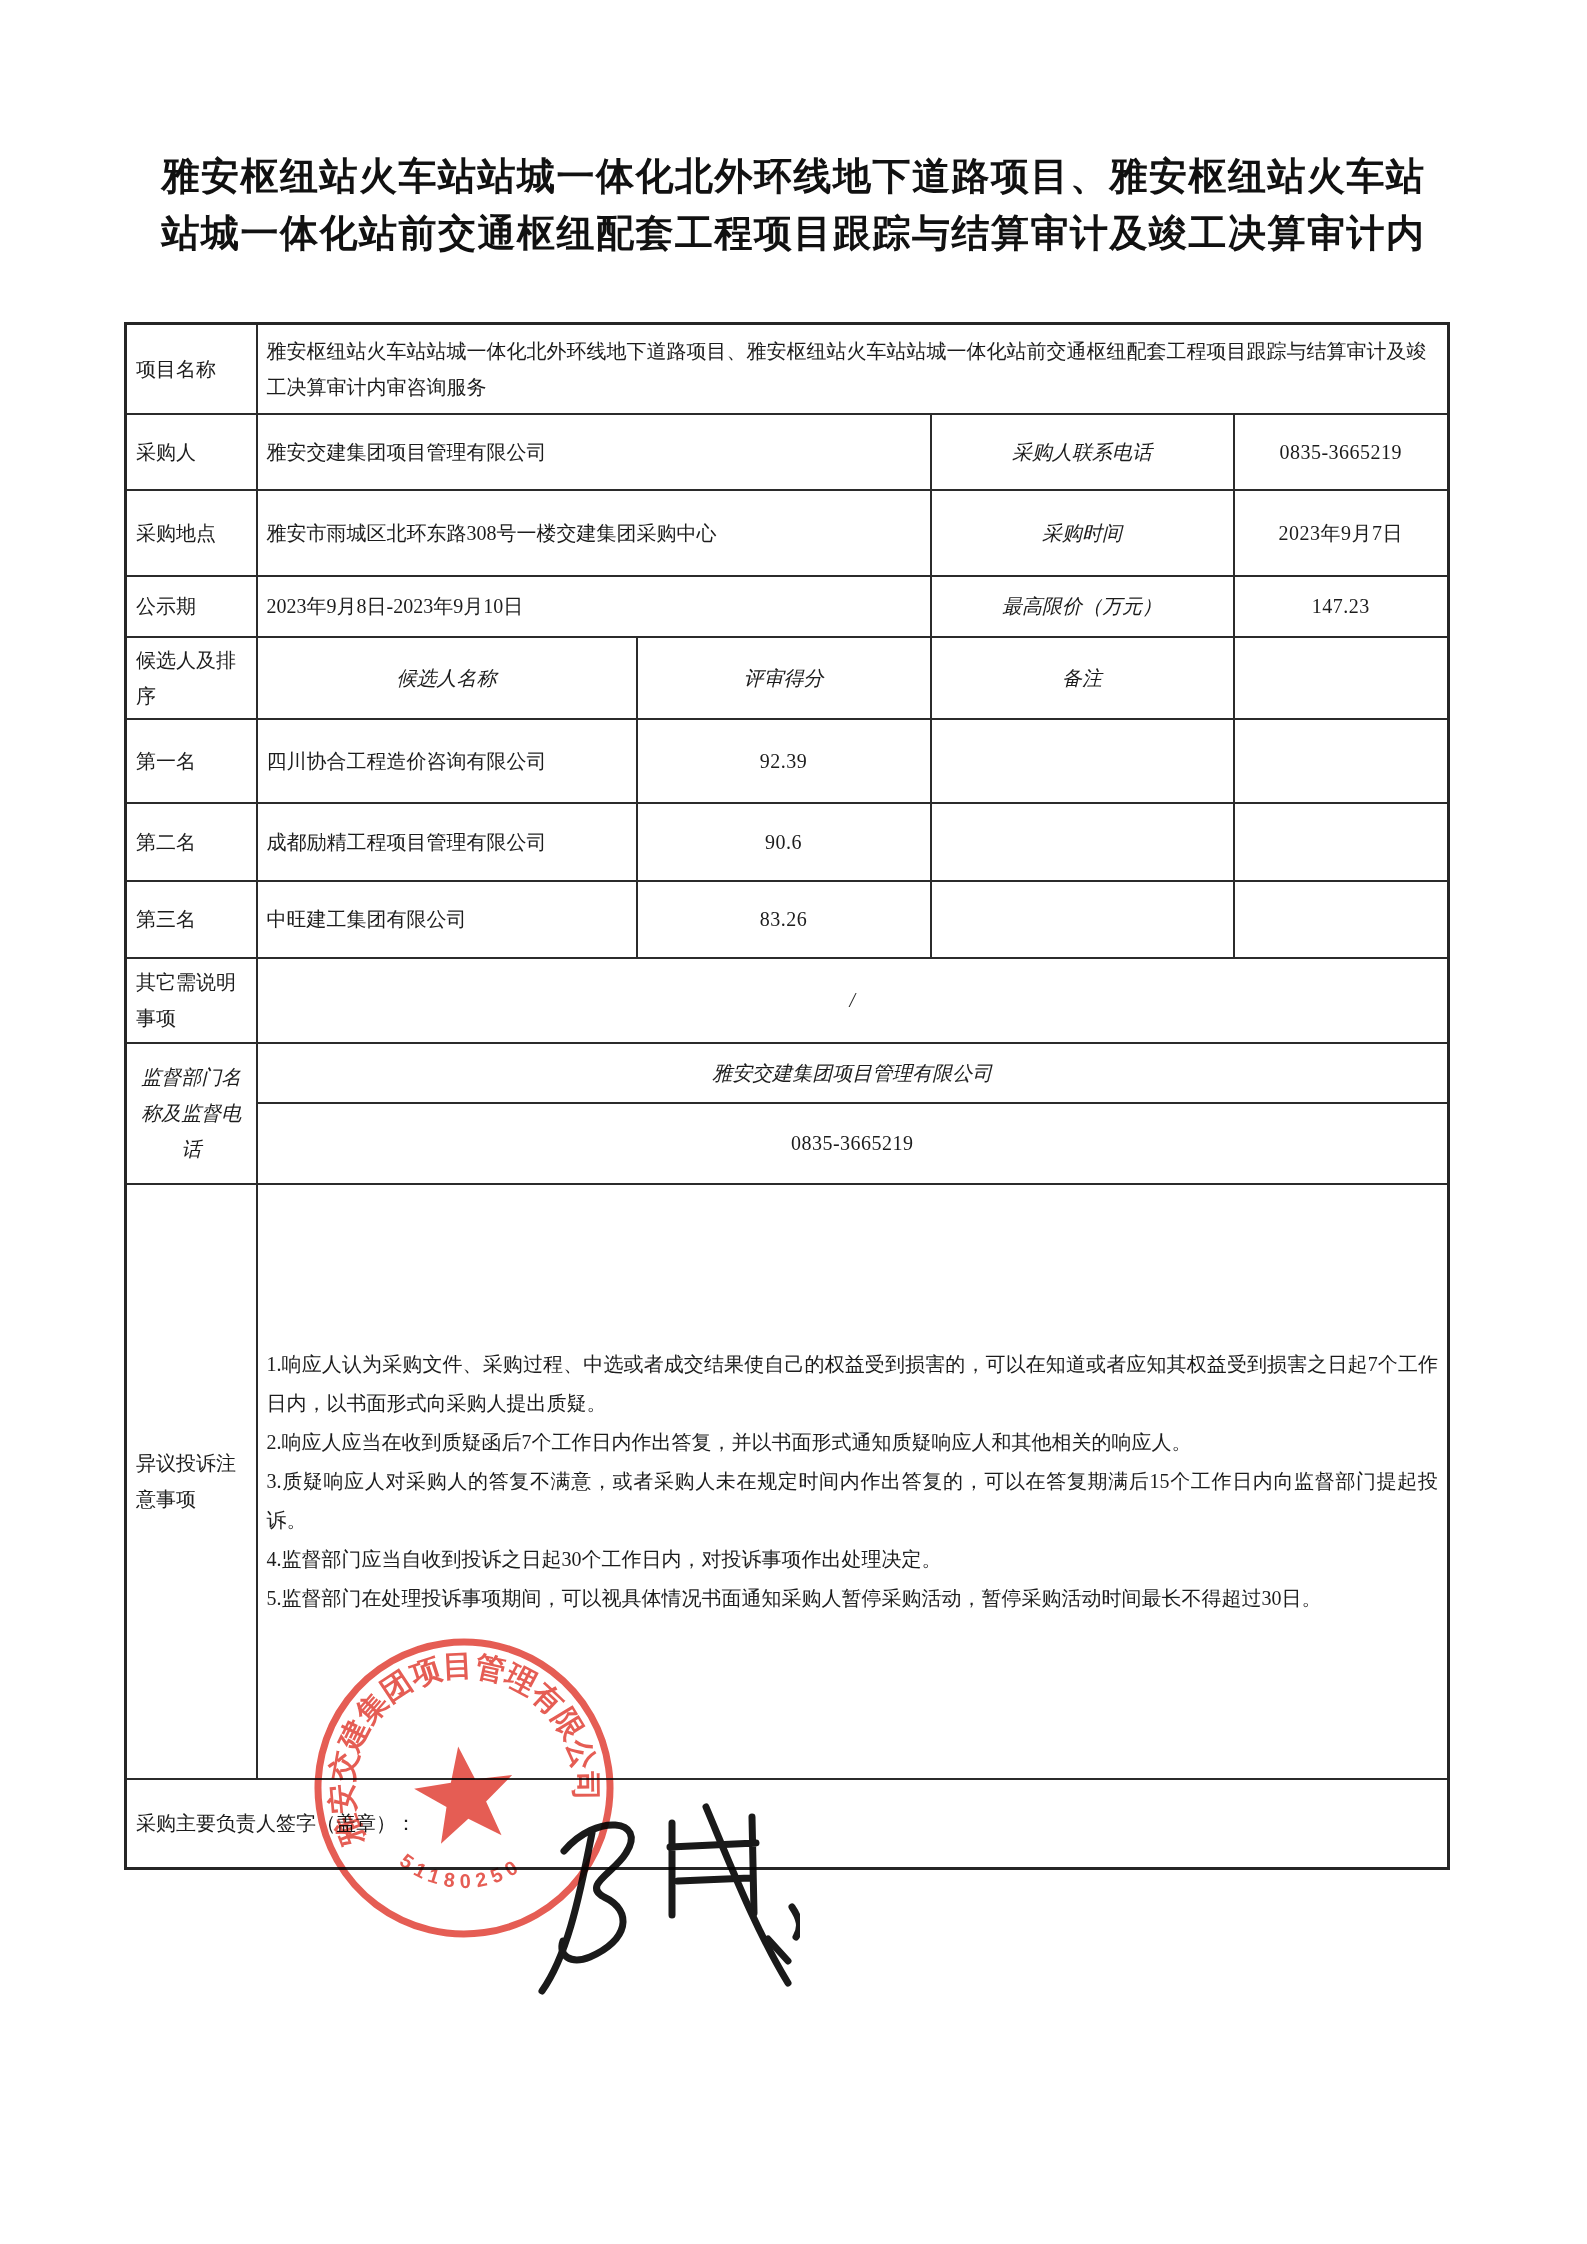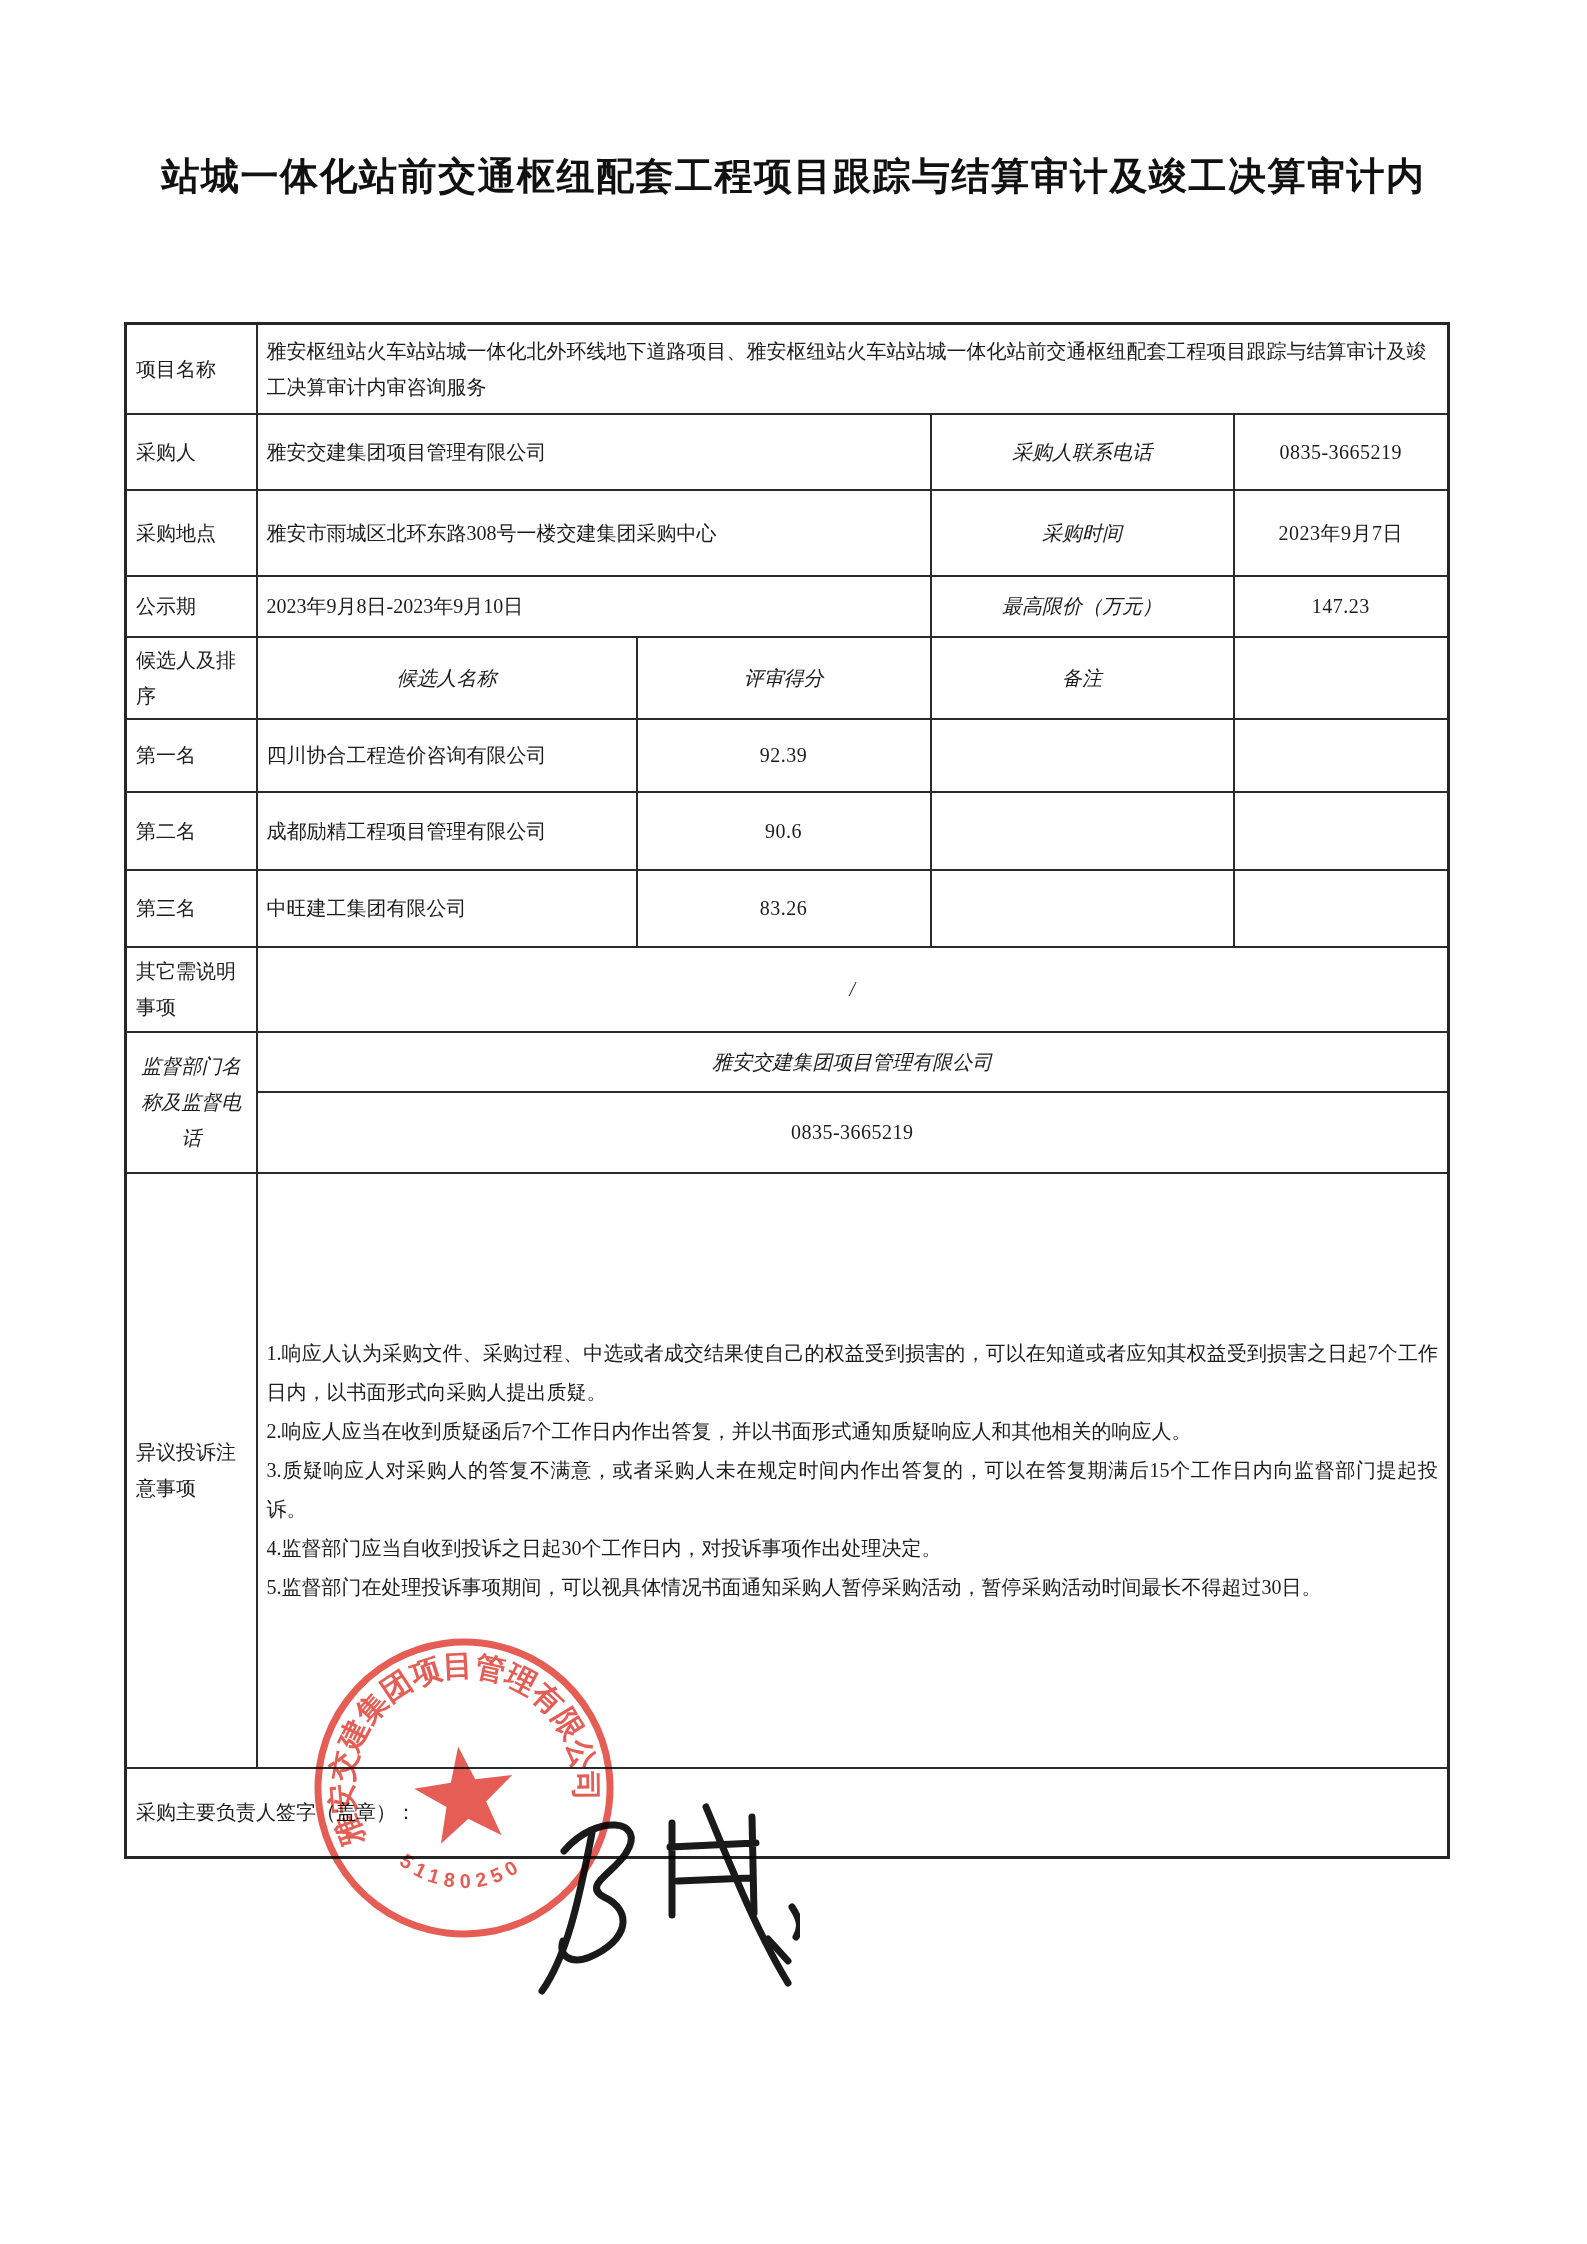--- a/index.html
+++ b/index.html
@@ -36,20 +36,21 @@
   .sig{
     position:absolute;left:530px;top:1795px;width:270px;height:210px;
     pointer-events:none;mix-blend-mode:multiply;
   }
   .sealtxt{font-family:"Liberation Sans","DejaVu Sans",sans-serif;font-weight:bold;}
 </style>
 </head>
 <body>
 
 <div class="title">
+  <div>雅安枢纽站火车站站城一体化北外环线地下道路项目、雅安枢纽站火车站</div>
   <div>站城一体化站前交通枢纽配套工程项目跟踪与结算审计及竣工决算审计内</div>
 </div>
 
 <table class="doc">
   <colgroup>
     <col style="width:131px">
       <col style="width:380px">
       <col style="width:294px">
     <col style="width:303px">
       <col style="width:215px">
@@ -83,21 +84,21 @@
   </tr>
 
   <tr style="height:71px">
     <td>候选人及排序</td>
     <td class="c">候选人名称</td>
     <td class="c">评审得分</td>
     <td class="c">备注</td>
     <td></td>
   </tr>
 
-  <tr style="height:73px">
+  <tr style="height:84px">
     <td>第一名</td>
     <td>四川协合工程造价咨询有限公司</td>
     <td class="num">92.39</td>
     <td class="c"></td>
     <td></td>
   </tr>
 
   <tr style="height:78px">
     <td>第二名</td>
     <td>成都励精工程项目管理有限公司</td>

